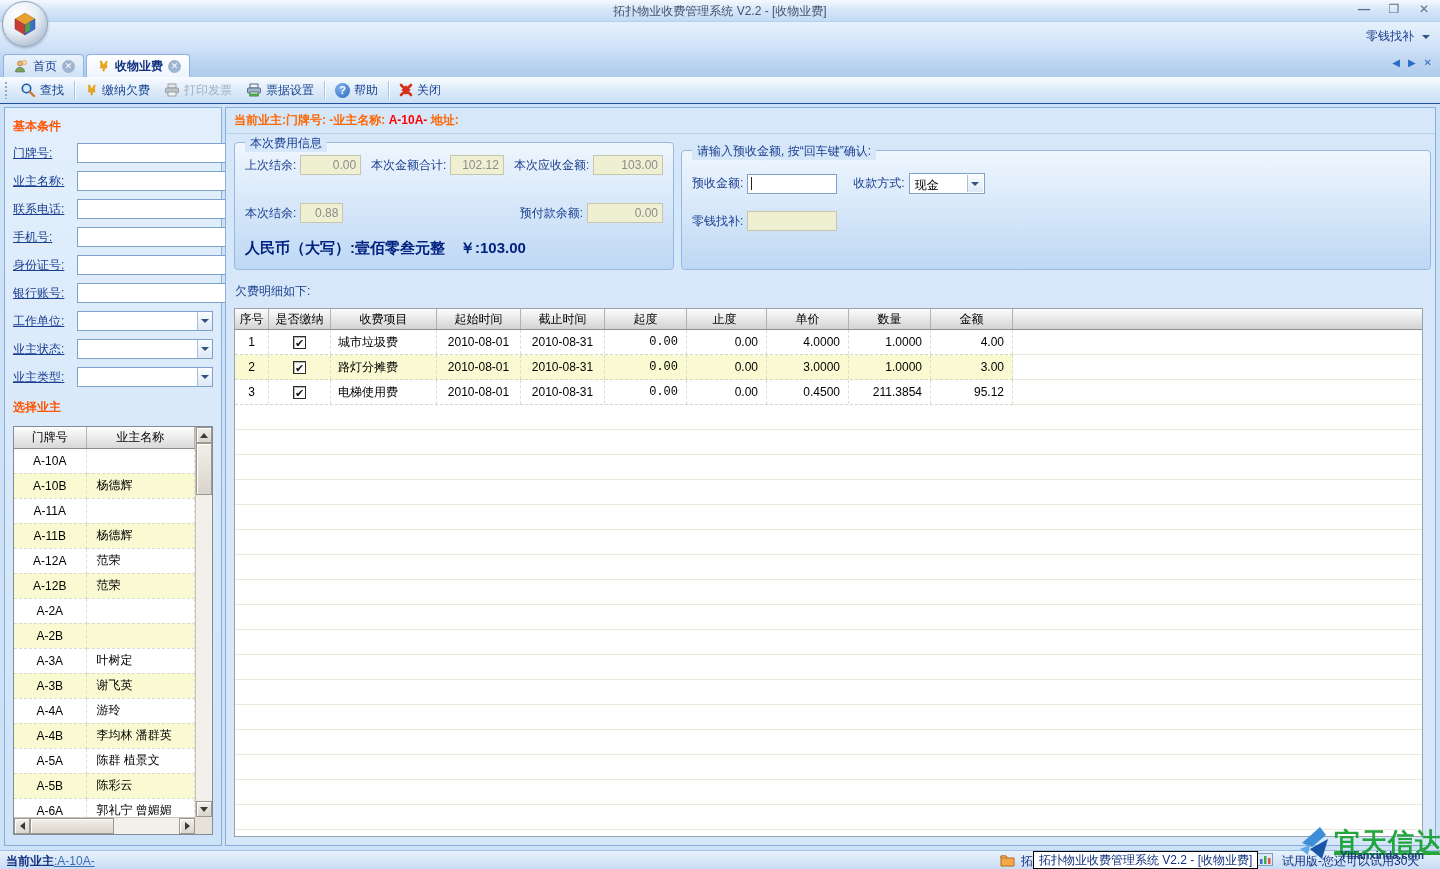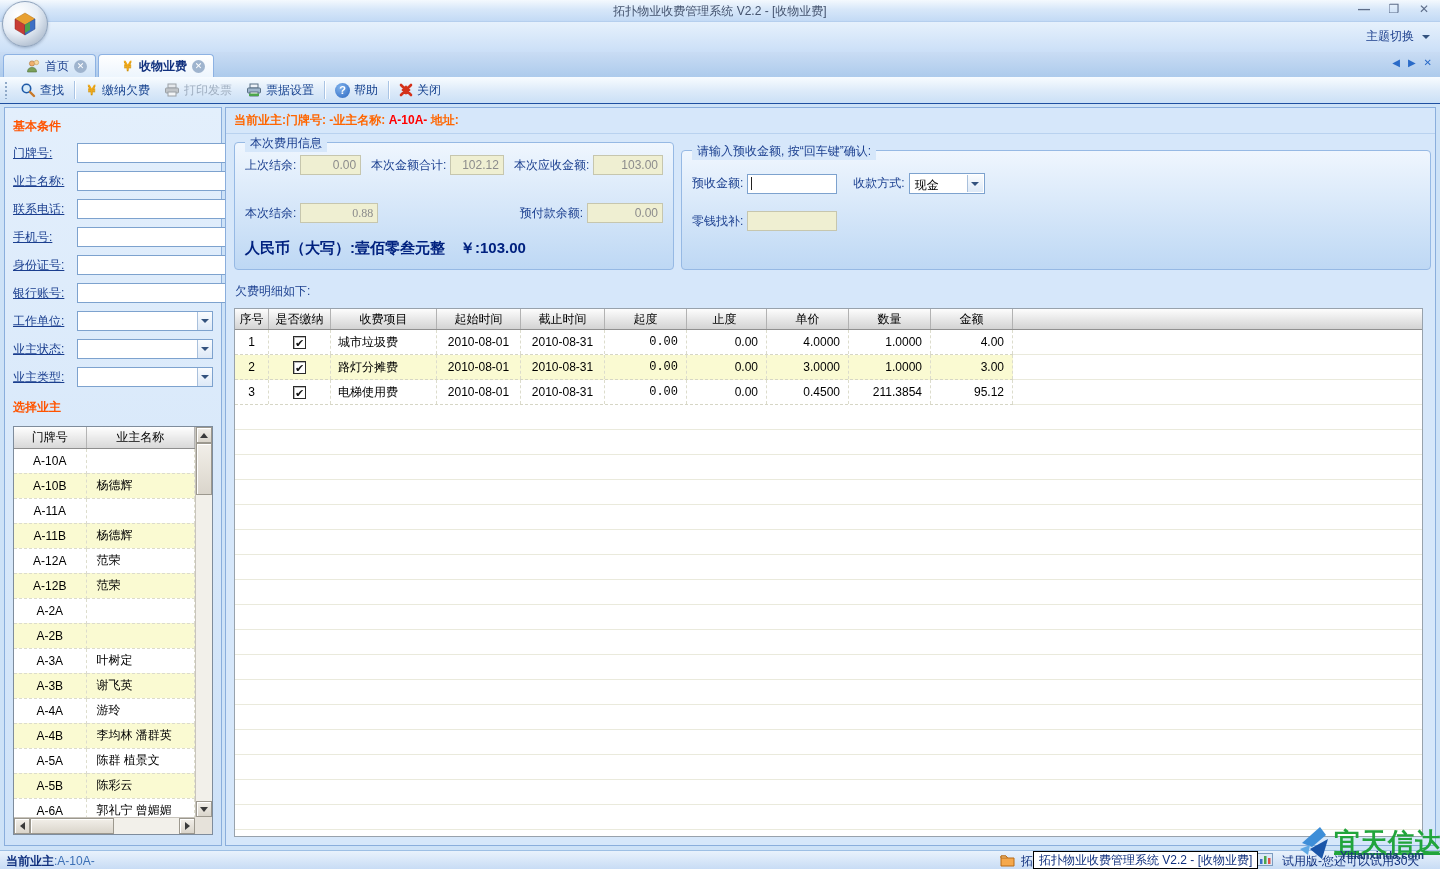--- a/index.html
+++ b/index.html
@@ -21,21 +21,21 @@
   
   .menubar { position:absolute; top:22px; left:0; right:0; height:30px;
     background:linear-gradient(#E6F1FC,#CBDFF7); display:flex; align-items:center; padding-left:58px; }
   .menu-item { color:#1A3E8C; padding:4px 14px; cursor:default; }
   .theme-switch { position:absolute; right:10px; top:6px; color:#1A3E8C; display:flex; align-items:center; gap:8px; }
   .dd-arrow { width:0; height:0; border-left:4px solid transparent; border-right:4px solid transparent; border-top:4px solid #33527E; }
 
   
   .tabbar { position:absolute; top:52px; left:0; right:0; height:25px;
     background:linear-gradient(#C9DCF4,#ADCBEC); display:flex; align-items:flex-end; padding-left:3px; }
-  .tab { height:23px; display:flex; align-items:center; gap:5px; padding:0 8px 0 22px;
+  .tab { height:23px; display:flex; align-items:center; gap:5px; padding:0 8px 0 10px;
     border:1px solid #8DB2E3; border-bottom:none; border-radius:4px 4px 0 0; margin-right:2px;
     background:linear-gradient(#EAF3FC,#CFE2F6); color:#1A3E8C; }
   .tab.active { background:linear-gradient(#FFFFFF,#EDF5FD); font-weight:bold; color:#10307E; }
   .tab-close { width:13px; height:13px; border-radius:50%; background:#9FB4CE; color:#FFF; font-size:9px; line-height:13px; text-align:center; font-weight:bold; }
   .tab-nav { position:absolute; right:8px; top:5px; display:flex; gap:8px; color:#2A6BC8; font-size:10px; }
 
   
   .toolbar { position:absolute; top:77px; left:0; right:0; height:27px;
     background:linear-gradient(#F8FCFF,#DCEAF9 55%,#CBE0F6); border-bottom:1px solid #1E4FA0;
     display:flex; align-items:center; padding-left:4px; }
@@ -130,21 +130,21 @@
   .c8 { width:82px; justify-content:flex-end; padding-right:8px; }
   .c9 { width:82px; justify-content:flex-end; padding-right:8px; }
   .cb { width:13px; height:13px; background:#FFF; border:1px solid #2A2A2A; box-shadow:inset 1px 1px 0 #B8B8B8;
     font-size:11px; line-height:12px; text-align:center; color:#111; font-weight:bold; }
 
   
   .statusbar { position:absolute; left:0; right:0; bottom:0; height:19px;
     background:linear-gradient(#E9F2FC,#C8DCF5); border-top:1px solid #9DBFE4; }
   .sb-owner { position:absolute; left:6px; top:2px; }
   .sb-owner .k { color:#10307E; font-weight:bold; }
-  .sb-owner .v { color:#3B6FB5; }
+  .sb-owner .v { color:#3B6FB5;text-decoration:underline; }
   .sb-ic1 { position:absolute; left:1000px; top:2px; }
   .sb-char { position:absolute; left:1021px; top:2px; color:#10307E; }
   .sb-tip { position:absolute; left:1033px; top:0; height:18px; line-height:16px; background:#FFF; border:1px solid #000;
     padding:0 5px; color:#10307E; z-index:20; white-space:nowrap; }
   .sb-ic2 { position:absolute; left:1257px; top:2px; }
   .sb-trial { position:absolute; left:1282px; top:2px; color:#10307E; white-space:nowrap; }
 
   
   .wm { position:absolute; right:2px; bottom:2px; width:140px; height:42px; z-index:60; }
   .wm-brand { position:absolute; left:36px; top:0; font-size:26px; font-weight:bold; color:#21A53C; letter-spacing:1px; white-space:nowrap;text-decoration:underline; }
@@ -175,21 +175,21 @@
 
   <div class="menubar">
       <div class="menu-item"></div>
       <div class="menu-item"></div>
       <div class="menu-item"></div>
       <div class="menu-item"></div>
       <div class="menu-item"></div>
       <div class="menu-item"></div>
     </div>
   <div class="theme-switch" style="top:28px;">
-    <span>主题切换</span>
+    <span>零钱找补</span>
     <span class="dd-arrow"></span>
   </div>
 
   <div class="tabbar">
     <div class="tab">
       <svg width="14" height="14" viewBox="0 0 14 14">
         <circle cx="6" cy="4.5" r="2.6" fill="#F0B070" stroke="#A87038" stroke-width="0.6"></circle>
         <path d="M1.5 13 Q1.5 8.5 6 8.5 Q10.5 8.5 10.5 13 Z" fill="#7BA05A" stroke="#4E7036" stroke-width="0.6"></path>
         <circle cx="10.5" cy="3.5" r="2.2" fill="#F8D8A0" stroke="#C89850" stroke-width="0.6"></circle>
       </svg>
@@ -415,21 +415,21 @@
         <div class="grow" style="top:12px;">
           <span class="glabel">上次结余:</span>
           <span class="dinput" style="width:66px;">0.00</span>
           <span class="glabel" style="margin-left:10px;">本次金额合计:</span>
           <span class="dinput" style="width:58px;">102.12</span>
           <span class="glabel" style="margin-left:10px;">本次应收金额:</span>
           <span class="dinput" style="width:76px;">103.00</span>
         </div>
         <div class="grow" style="top:60px;">
           <span class="glabel">本次结余:</span>
-          <span class="dinput" style="width:78px;font-family:Liberation Serif, serif;">0.88</span>
+          <span class="dinput" style="width:43px;">0.88</span>
           <span class="sp"></span>
           <span class="glabel">预付款余额:</span>
           <span class="dinput" style="width:76px;">0.00</span>
         </div>
         <div class="words">人民币（大写）:壹佰零叁元整　￥:103.00</div>
       </div>
 
       <div class="gbox pre-box">
         <div class="gbox-legend">请输入预收金额, 按“回车键”确认:</div>
         <div class="grow" style="top:22px;">

